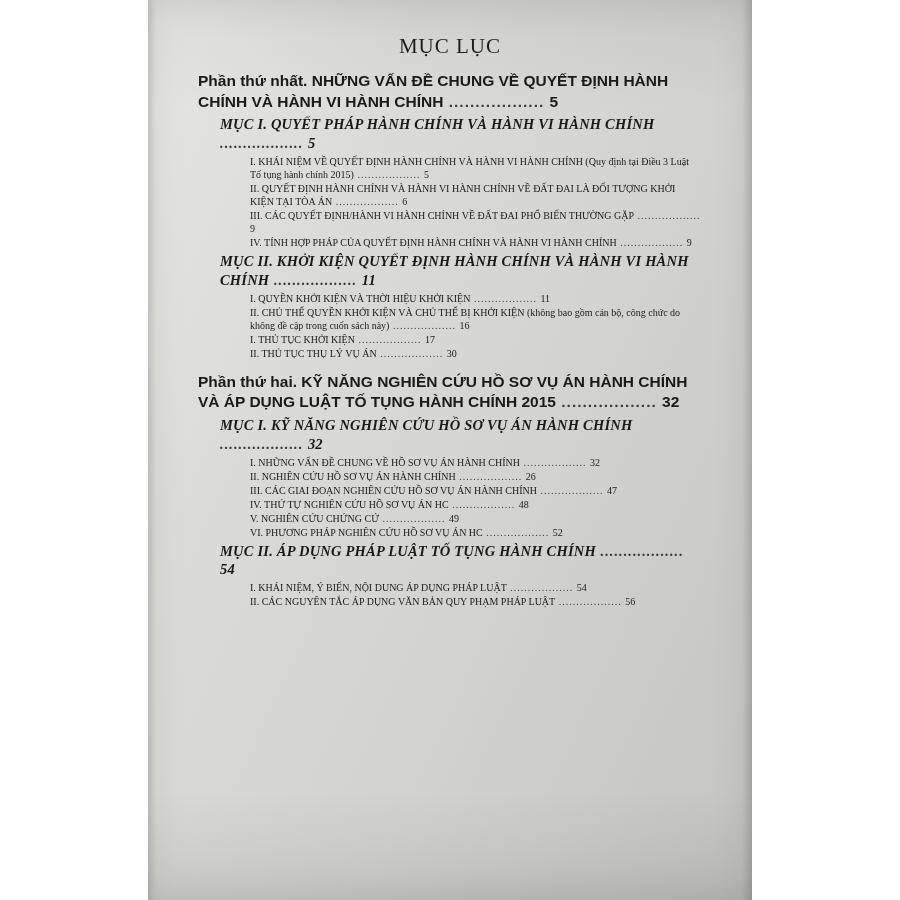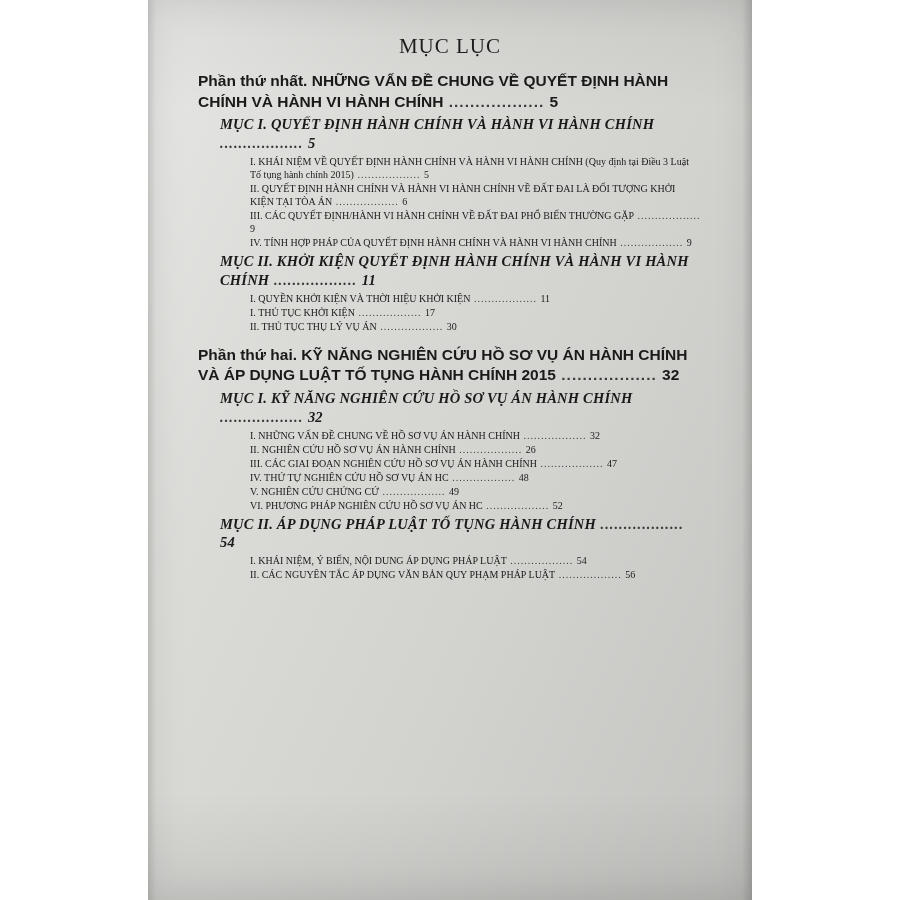--- a/index.html
+++ b/index.html
@@ -117,27 +117,28 @@
 </style>
 </head>
 <body>
 
 <div id="page">
   <div id="scan">
     <div id="paper">
       <div class="title">MỤC LỤC</div>
       <div class="toc" id="toc">
           <div class="entry lvl-part"><span class="txt">Phần thứ nhất. NHỮNG VẤN ĐỀ CHUNG VỀ QUYẾT ĐỊNH HÀNH CHÍNH VÀ HÀNH VI HÀNH CHÍNH</span><span class="dots"> .................. </span><span class="pg">5</span></div>
-          <div class="entry lvl-muc"><span class="txt">MỤC I. QUYẾT ĐỊNH HÀNH CHÍNH VÀ HÀNH VI HÀNH CHÍNH</span><span class="dots"> .................. </span><span class="pg">5</span></div>
+          <div class="entry lvl-muc"><span class="txt">MỤC I. QUYẾT PHÁP HÀNH CHÍNH VÀ HÀNH VI HÀNH CHÍNH</span><span class="dots"> .................. </span><span class="pg">5</span></div>
           <div class="entry lvl-item"><span class="txt">I. KHÁI NIỆM VỀ QUYẾT ĐỊNH HÀNH CHÍNH VÀ HÀNH VI HÀNH CHÍNH (Quy định tại Điều 3 Luật Tố tụng hành chính 2015)</span><span class="dots"> .................. </span><span class="pg">5</span></div>
           <div class="entry lvl-item"><span class="txt">II. QUYẾT ĐỊNH HÀNH CHÍNH VÀ HÀNH VI HÀNH CHÍNH VỀ ĐẤT ĐAI LÀ ĐỐI TƯỢNG KHỞI KIỆN TẠI TÒA ÁN</span><span class="dots"> .................. </span><span class="pg">6</span></div>
           <div class="entry lvl-item"><span class="txt">III. CÁC QUYẾT ĐỊNH/HÀNH VI HÀNH CHÍNH VỀ ĐẤT ĐAI PHỔ BIẾN THƯỜNG GẶP</span><span class="dots"> .................. </span><span class="pg">9</span></div>
           <div class="entry lvl-item"><span class="txt">IV. TÍNH HỢP PHÁP CỦA QUYẾT ĐỊNH HÀNH CHÍNH VÀ HÀNH VI HÀNH CHÍNH</span><span class="dots"> .................. </span><span class="pg">9</span></div>
           <div class="entry lvl-muc"><span class="txt">MỤC II. KHỞI KIỆN QUYẾT ĐỊNH HÀNH CHÍNH VÀ HÀNH VI HÀNH CHÍNH</span><span class="dots"> .................. </span><span class="pg">11</span></div>
           <div class="entry lvl-item"><span class="txt">I. QUYỀN KHỞI KIỆN VÀ THỜI HIỆU KHỞI KIỆN</span><span class="dots"> .................. </span><span class="pg">11</span></div>
+          <div class="entry lvl-item"><span class="txt">II. CHỦ THỂ QUYỀN KHỞI KIỆN VÀ CHỦ THỂ BỊ KHỞI KIỆN (không bao gồm cán bộ, công chức do không đề cập trong cuốn sách này)</span><span class="dots"> .................. </span><span class="pg">16</span></div>
           <div class="entry lvl-item"><span class="txt">I. THỦ TỤC KHỞI KIỆN</span><span class="dots"> .................. </span><span class="pg">17</span></div>
           <div class="entry lvl-item"><span class="txt">II. THỦ TỤC THỤ LÝ VỤ ÁN</span><span class="dots"> .................. </span><span class="pg">30</span></div>
           <div class="entry lvl-part"><span class="txt">Phần thứ hai. KỸ NĂNG NGHIÊN CỨU HỒ SƠ VỤ ÁN HÀNH CHÍNH VÀ ÁP DỤNG LUẬT TỐ TỤNG HÀNH CHÍNH 2015</span><span class="dots"> .................. </span><span class="pg">32</span></div>
           <div class="entry lvl-muc"><span class="txt">MỤC I. KỸ NĂNG NGHIÊN CỨU HỒ SƠ VỤ ÁN HÀNH CHÍNH</span><span class="dots"> .................. </span><span class="pg">32</span></div>
           <div class="entry lvl-item"><span class="txt">I. NHỮNG VẤN ĐỀ CHUNG VỀ HỒ SƠ VỤ ÁN HÀNH CHÍNH</span><span class="dots"> .................. </span><span class="pg">32</span></div>
           <div class="entry lvl-item"><span class="txt">II. NGHIÊN CỨU HỒ SƠ VỤ ÁN HÀNH CHÍNH</span><span class="dots"> .................. </span><span class="pg">26</span></div>
           <div class="entry lvl-item"><span class="txt">III. CÁC GIAI ĐOẠN NGHIÊN CỨU HỒ SƠ VỤ ÁN HÀNH CHÍNH</span><span class="dots"> .................. </span><span class="pg">47</span></div>
           <div class="entry lvl-item"><span class="txt">IV. THỨ TỰ NGHIÊN CỨU HỒ SƠ VỤ ÁN HC</span><span class="dots"> .................. </span><span class="pg">48</span></div>
           <div class="entry lvl-item"><span class="txt">V.  NGHIÊN CỨU CHỨNG CỨ</span><span class="dots"> .................. </span><span class="pg">49</span></div>
           <div class="entry lvl-item"><span class="txt">VI. PHƯƠNG PHÁP NGHIÊN CỨU HỒ SƠ VỤ ÁN HC</span><span class="dots"> .................. </span><span class="pg">52</span></div>

